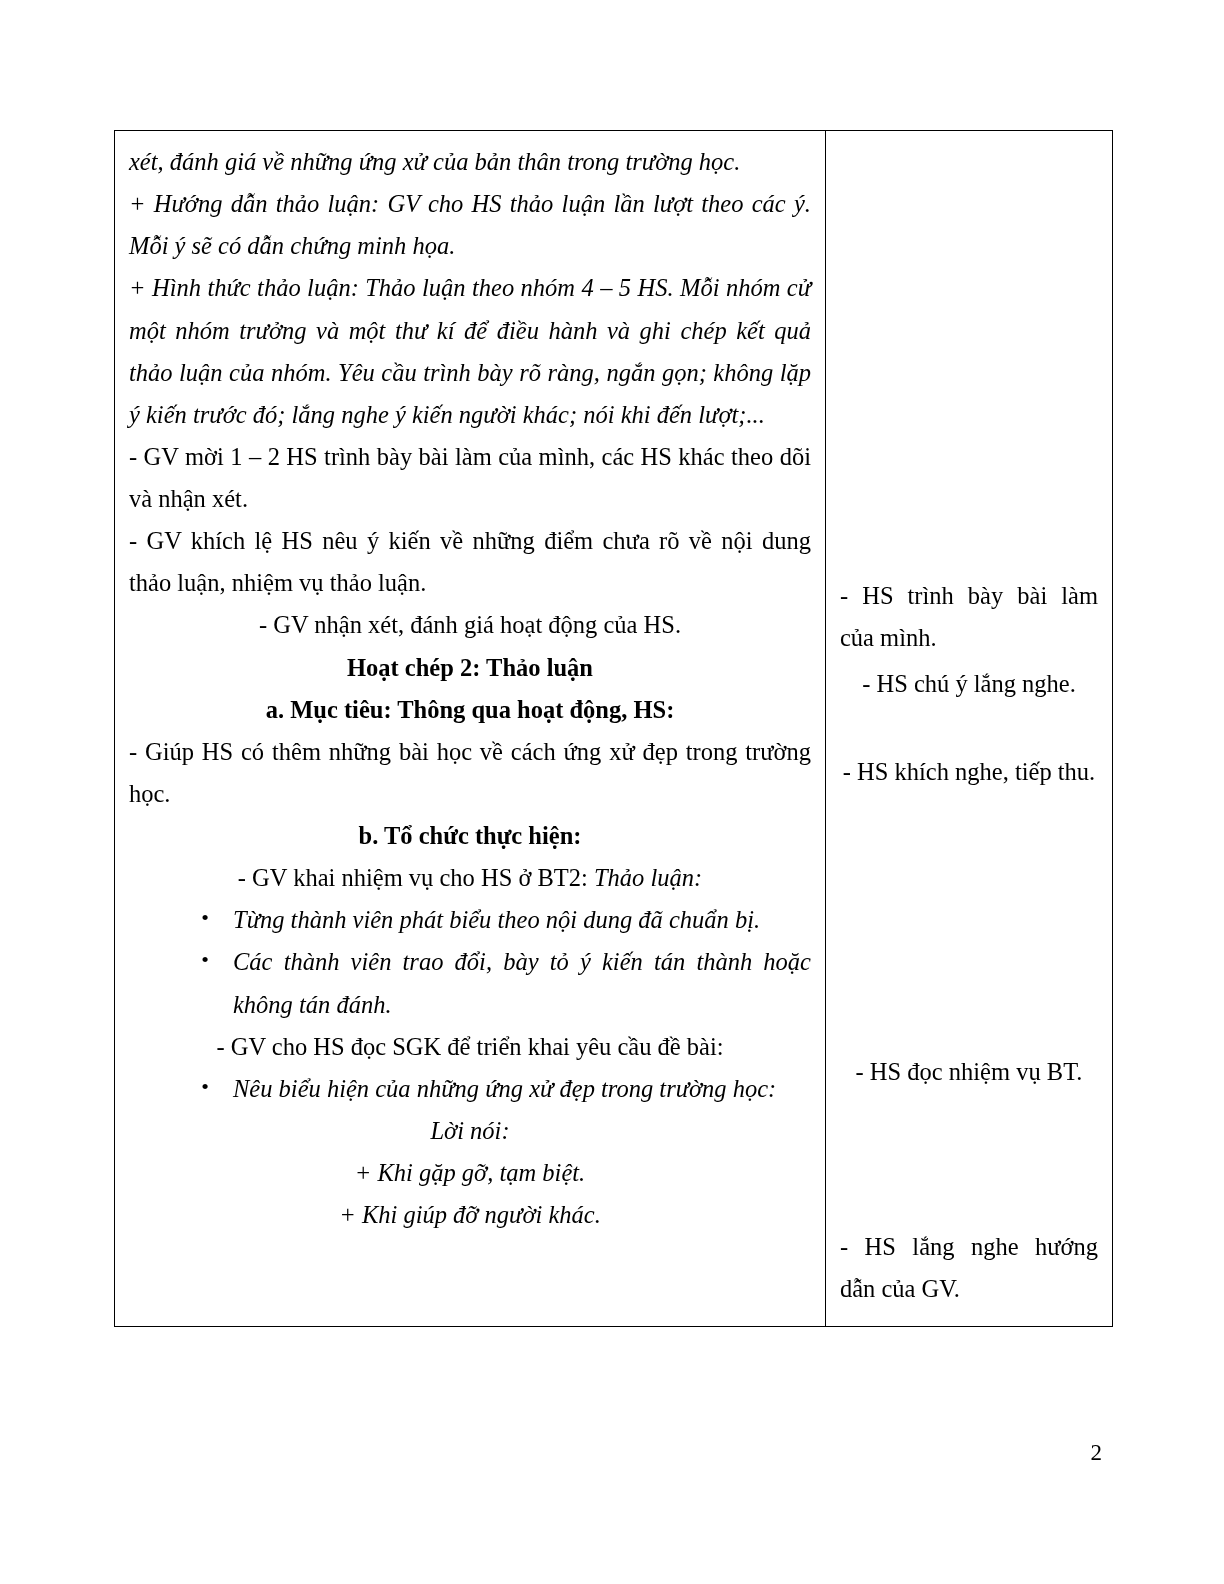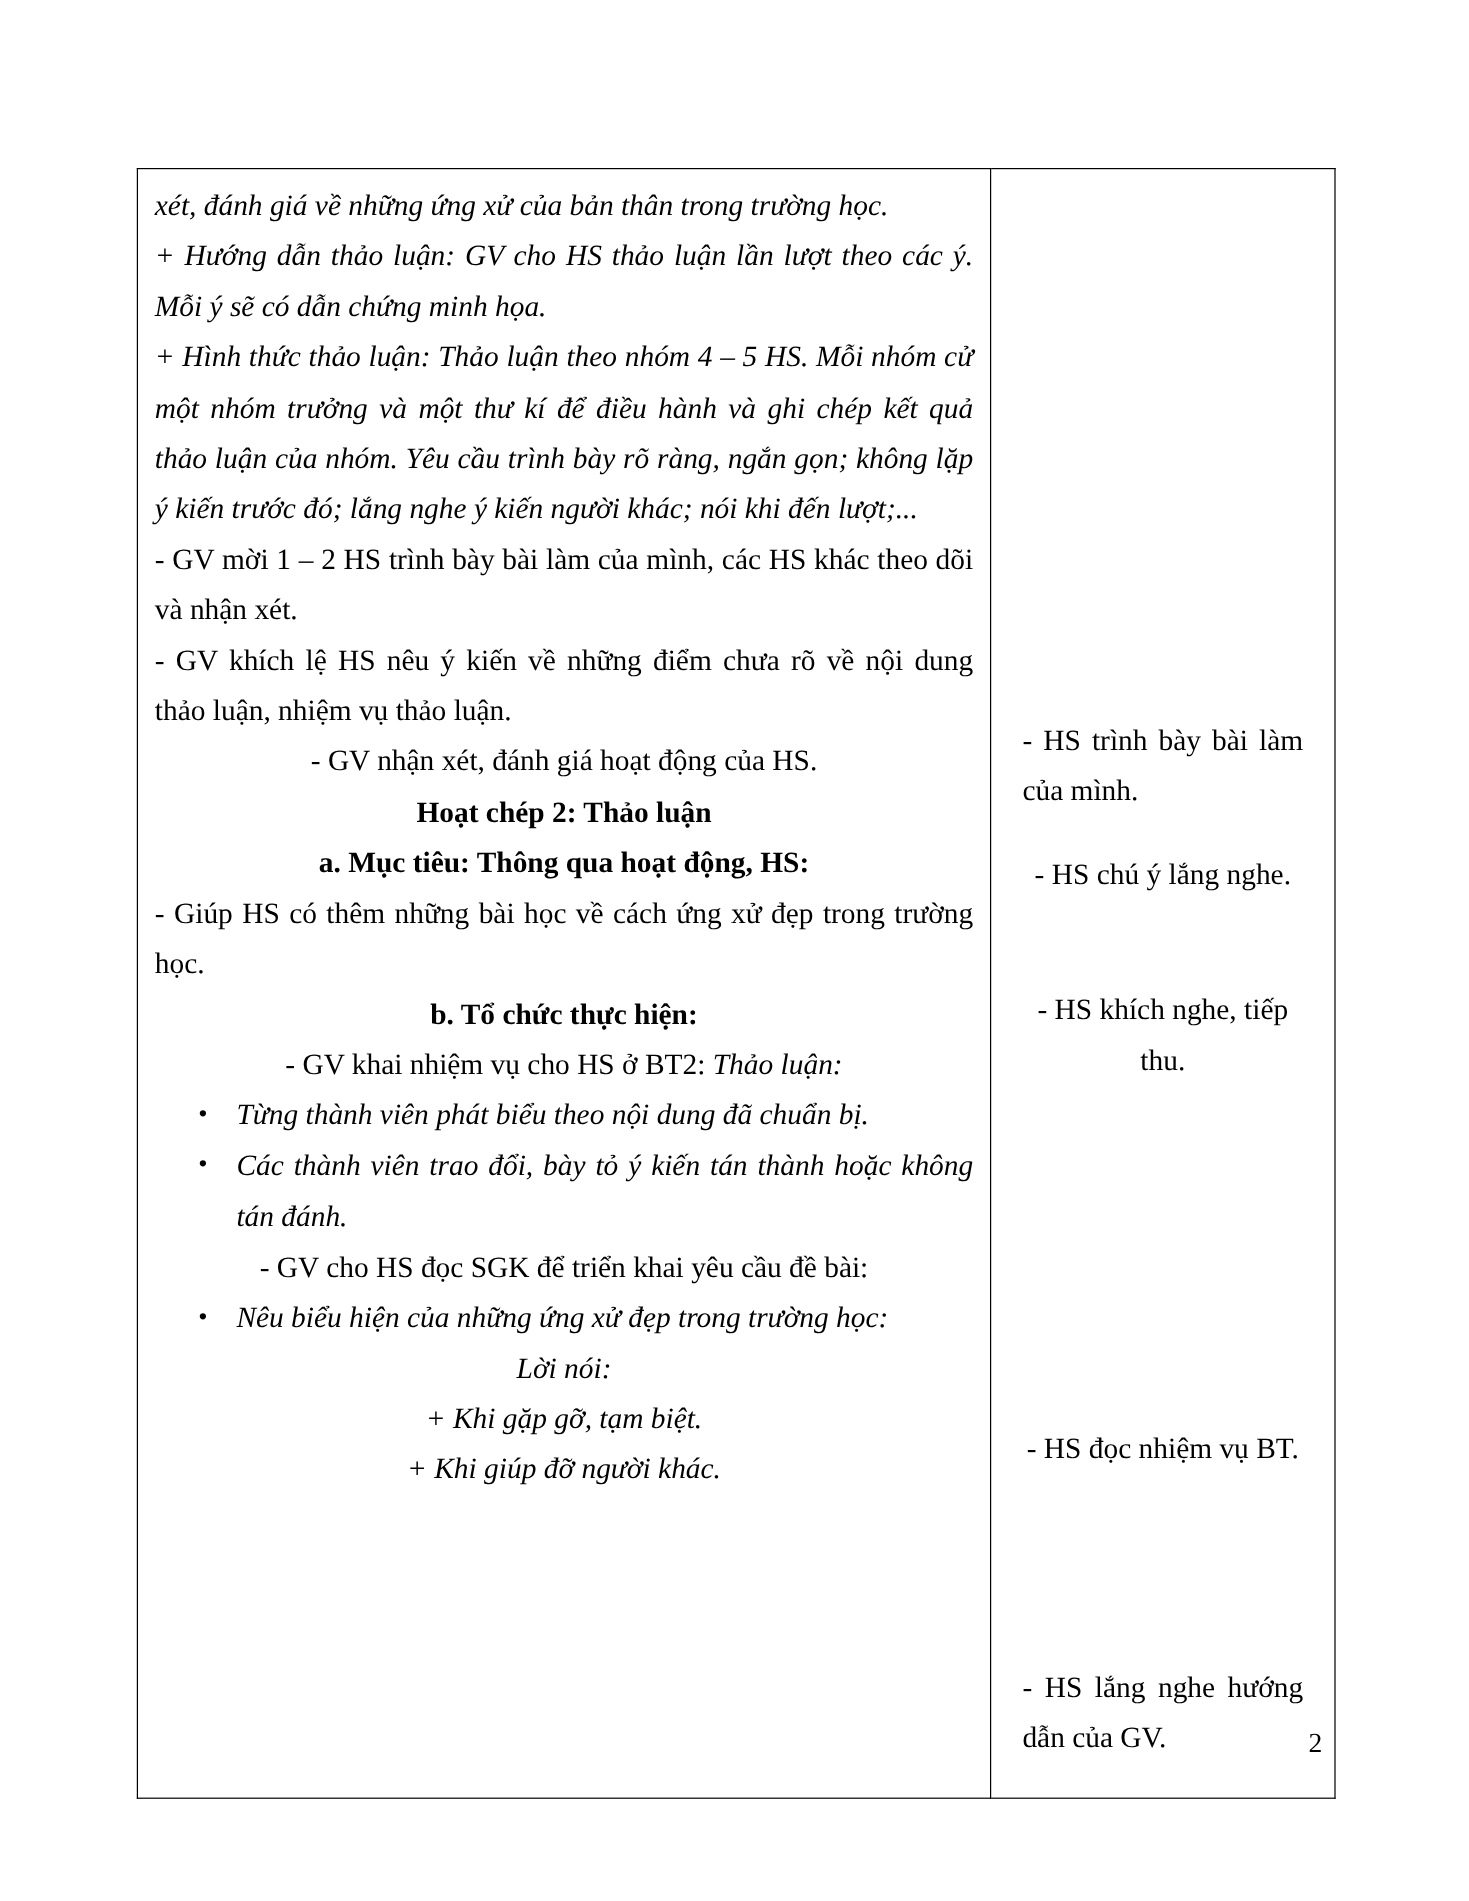--- a/index.html
+++ b/index.html
@@ -16,21 +16,21 @@
   }
   .page {
     position: relative;
     width: 1224px;
     height: 1584px;
     box-sizing: border-box;
   }
   .doc-table {
     position: absolute;
     left: 114px;
-    top: 140px;
+    top: 130px;
     width: 996px;
     border-collapse: collapse;
     table-layout: fixed;
   }
   .doc-table td {
     border: 1.5px solid #000000;
     vertical-align: top;
     padding: 0;
   }
   .col-left { width: 710px; }
@@ -53,41 +53,42 @@
     padding-left: 66px;
     list-style: none;
   }
   ul.bullets li {
     font-size: 24.5px;
     line-height: 1.72;
     font-style: italic;
     text-align: justify;
     position: relative;
     padding-left: 2px;
+    margin-left: 36px;
   }
   ul.bullets li::before {
     content: "\2022";
     position: absolute;
     left: -30px;
     top: 0;
     font-size: 22px;
   }
   .right-block {
     font-size: 24.5px;
     line-height: 1.72;
     text-align: justify;
   }
   .page-number {
     position: absolute;
     right: 122px;
     top: 1440px;
     font-size: 23px;
     font-family: "Liberation Serif", serif;
   }
-  .rp { margin: 12px; }
+  .rp { margin: 0; }
 </style>
 </head>
 <body>
 
 <div class="page">
 
   <table class="doc-table">
     <tbody>
         <tr>
       <td class="col-left">

